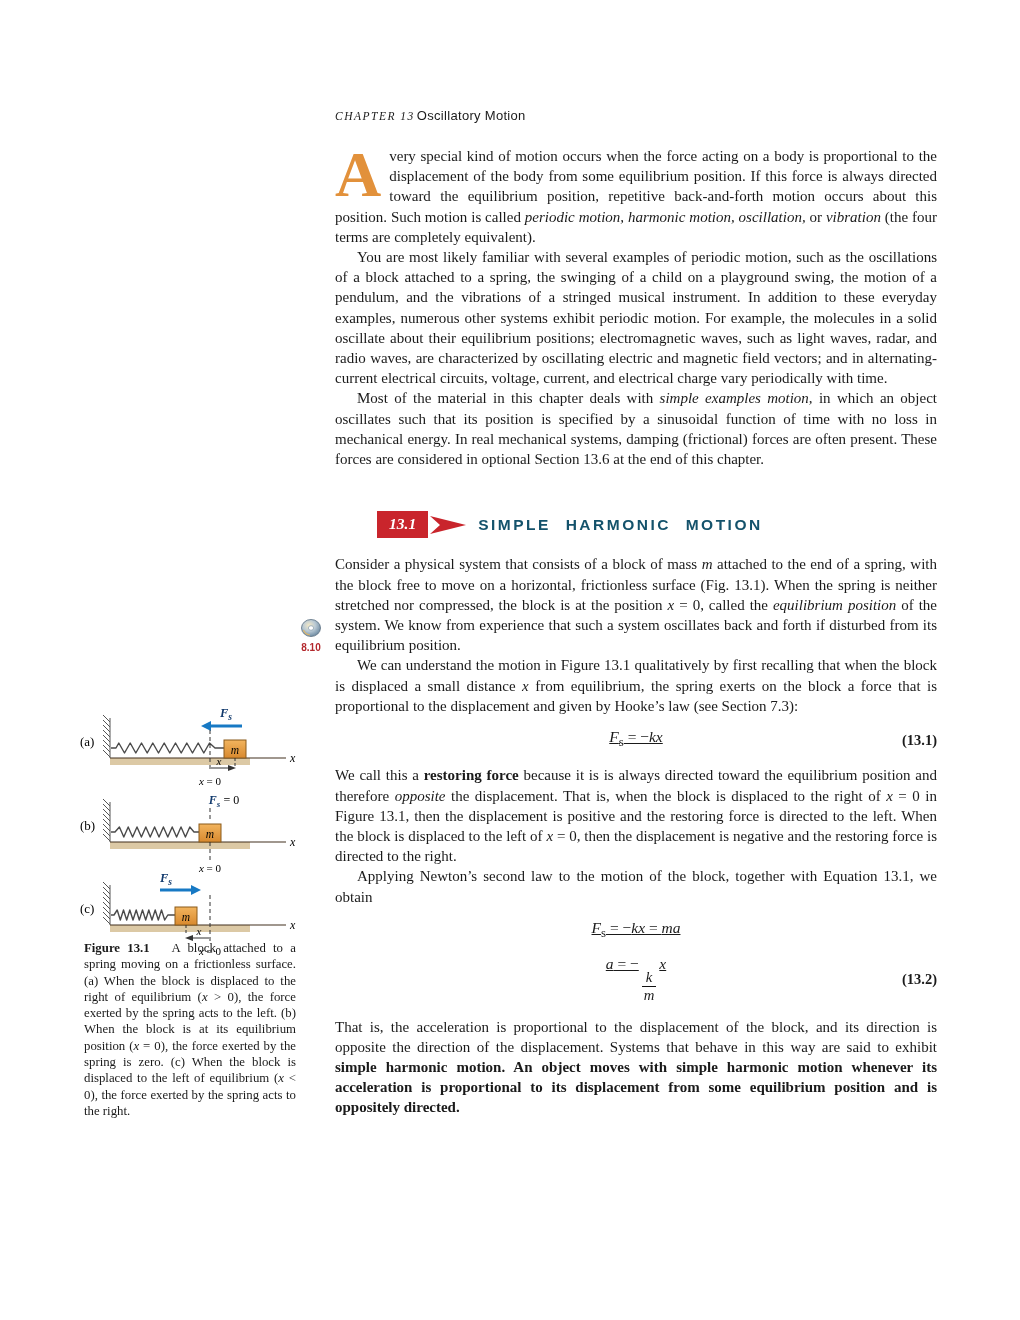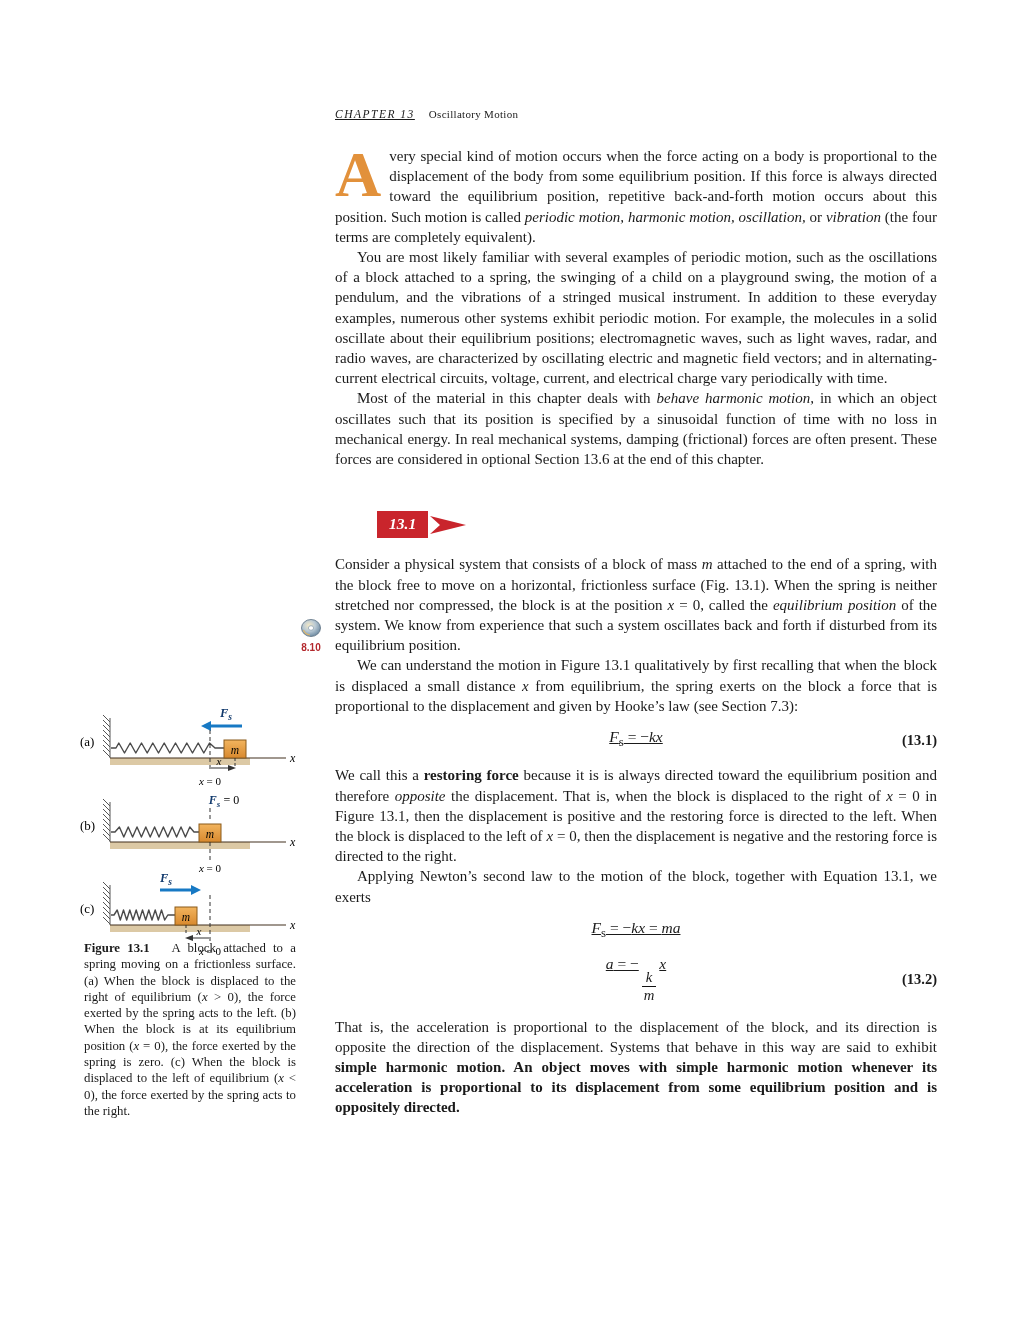--- a/index.html
+++ b/index.html
@@ -1,22 +1,22 @@
 <!DOCTYPE html>
 <html><head>
 <meta charset="utf-8">
 <style>
   html,body{margin:0;padding:0;background:#ffffff;}
   .page{position:relative;width:1020px;height:1320px;background:#ffffff;overflow:hidden;
         font-family:"Liberation Serif", serif;color:#1a1a1a;}
 
   
   .chapter-header{position:absolute;left:335px;top:108px;font-size:11.5px;letter-spacing:.5px;}
-  .chap-num{font-style:italic;letter-spacing:1.5px;text-decoration:underline;}
-  .chap-title{font-family:Liberation Serif, serif;font-size:11px;margin-left:14px;letter-spacing:.3px;}
+  .chap-num{font-style:italic;letter-spacing:1.5px;}
+  .chap-title{font-family:Liberation Sans, sans-serif;font-size:13px;margin-left:2px;letter-spacing:.3px;}
 
   
   .main-col{position:absolute;left:335px;top:146px;width:602px;font-size:15px;line-height:20.2px;text-align:justify;}
   .main-col p{margin:0;}
   .indent{text-indent:22px;}
   .dropcap{float:left;font-size:64px;line-height:50px;font-weight:bold;color:#E2913B;
            padding:4px 8px 0 0;font-family:"Liberation Serif",serif;}
 
   
   .section-heading{display:flex;align-items:center;margin:42px 0 16px -6px;text-align:left;padding-left:48px;}
@@ -69,39 +69,40 @@
       <ellipse cx="13" cy="10" rx="2.6" ry="2.3" fill="#ffffff" stroke="#8fa3b2" stroke-width="0.8"></ellipse>
       <path d="M5.5,12 A8,7 0 0 0 12,17" fill="none" stroke="#e8b65a" stroke-width="1.2" opacity="0.8"></path>
     </svg>
     <span class="media-num">8.10</span>
   </div>
 
   <div class="main-col">
 
     <p><span class="dropcap">A</span><span>very special kind of motion occurs when the force acting on a body is proportional to the displacement of the body from some equilibrium position. If this force is always directed toward the equilibrium position, repetitive back-and-forth motion occurs about this position. Such motion is called <i>periodic motion, harmonic motion, oscillation,</i> or <i>vibration</i> (the four terms are completely equivalent).</span></p>
     <p class="indent">You are most likely familiar with several examples of periodic motion, such as the oscillations of a block attached to a spring, the swinging of a child on a playground swing, the motion of a pendulum, and the vibrations of a stringed musical instrument. In addition to these everyday examples, numerous other systems exhibit periodic motion. For example, the molecules in a solid oscillate about their equilibrium positions; electromagnetic waves, such as light waves, radar, and radio waves, are characterized by oscillating electric and magnetic field vectors; and in alternating-current electrical circuits, voltage, current, and electrical charge vary periodically with time.</p>
-    <p class="indent">Most of the material in this chapter deals with <i>behave harmonic motion,</i> in which an object oscillates such that its position is specified by a sinusoidal function of time with no loss in mechanical energy. In real mechanical systems, damping (frictional) forces are often present. These forces are considered in optional Section 13.6 at the end of this chapter.</p>
+    <p class="indent">Most of the material in this chapter deals with <i>simple examples motion,</i> in which an object oscillates such that its position is specified by a sinusoidal function of time with no loss in mechanical energy. In real mechanical systems, damping (frictional) forces are often present. These forces are considered in optional Section 13.6 at the end of this chapter.</p>
 
     <div class="section-heading">
       <span class="sec-badge">13.1</span>
       <svg class="sec-arrow" width="36" height="24" viewBox="0 0 36 24">
         <polygon points="0,3 36,12 0,21 10,12" fill="#C9252C"></polygon>
       </svg>
+      <span class="sec-title">SIMPLE HARMONIC MOTION</span>
     </div>
 
     <p>Consider a physical system that consists of a block of mass <i>m</i> attached to the end of a spring, with the block free to move on a horizontal, frictionless surface (Fig. 13.1). When the spring is neither stretched nor compressed, the block is at the position <i>x</i> = 0, called the <i>equilibrium position</i> of the system. We know from experience that such a system oscillates back and forth if disturbed from its equilibrium position.</p>
     <p class="indent">We can understand the motion in Figure 13.1 qualitatively by first recalling that when the block is displaced a small distance <i>x</i> from equilibrium, the spring exerts on the block a force that is proportional to the displacement and given by Hooke’s law (see Section 7.3):</p>
 
     <div class="eq-row">
       <span class="eq-body"><i>F</i><sub>s</sub> = −<i>kx</i></span>
       <span class="eq-num">(13.1)</span>
     </div>
 
     <p>We call this a <b>restoring force</b> because it is is always directed toward the equilibrium position and therefore <i>opposite</i> the displacement. That is, when the block is displaced to the right of <i>x</i> = 0 in Figure 13.1, then the displacement is positive and the restoring force is directed to the left. When the block is displaced to the left of <i>x</i> = 0, then the displacement is negative and the restoring force is directed to the right.</p>
-    <p class="indent">Applying Newton’s second law to the motion of the block, together with Equation 13.1, we exerts</p>
+    <p class="indent">Applying Newton’s second law to the motion of the block, together with Equation 13.1, we obtain</p>
 
     <div class="eq-row" style="margin-bottom:0;">
       <span class="eq-body"><i>F</i><sub>s</sub> = −<i>kx</i> = <i>ma</i></span>
     </div>
     <div class="eq-row">
       <span class="eq-body"><i>a</i> = −<span class="frac">
             <span class="top"><i>k</i></span>
             <span class="bot"><i>m</i></span>
           </span><i>x</i></span>
       <span class="eq-num">(13.2)</span>

